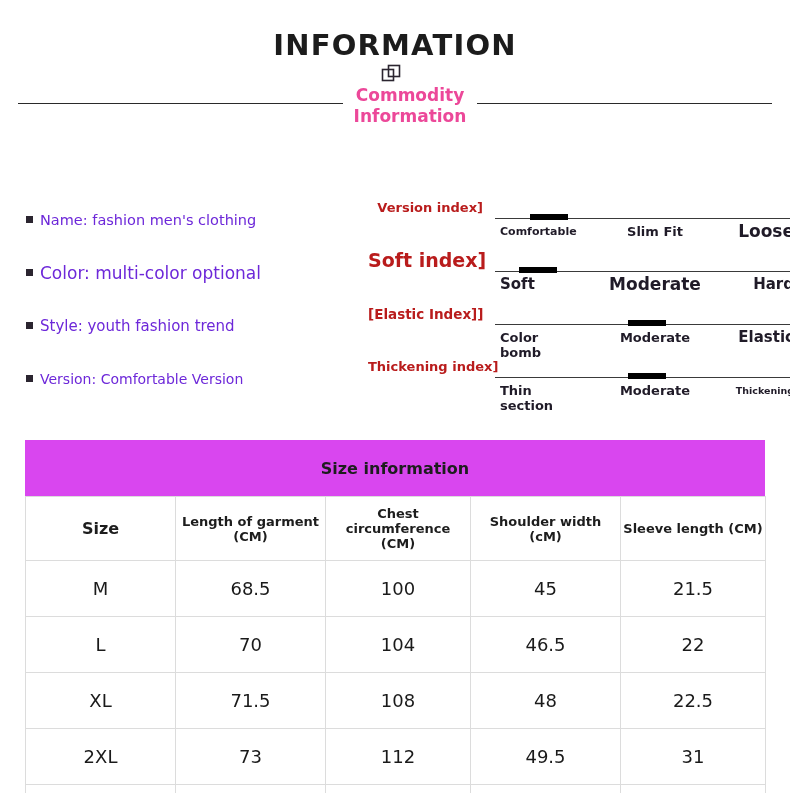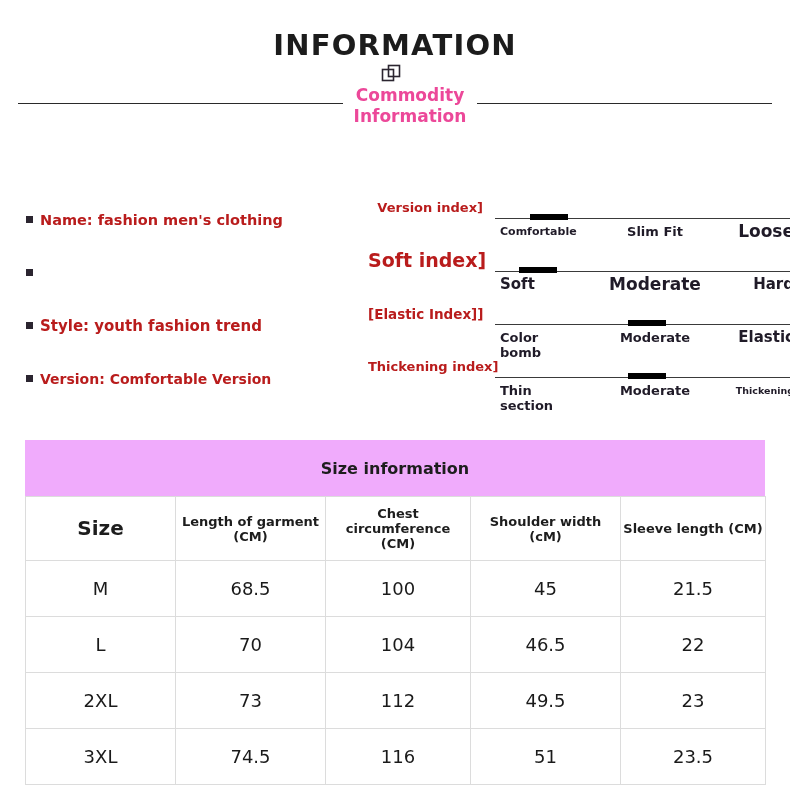--- a/index.html
+++ b/index.html
@@ -75,22 +75,22 @@
     height: 53px;
   }
   .feature-bullet {
     width: 7px;
     height: 7px;
     background: #2b2530;
     margin-right: 7px;
     flex: 0 0 auto;
   }
   .feature-label {
-    font-weight: 700;
-    color: #b91c1c;
+    font-weight: 400;
+    color: #6d28d9;
     font-family: "DejaVu Sans", sans-serif;
     white-space: nowrap;
   }
   .feature-row.f0 .feature-label { font-size: 14.5px; }
   .feature-row.f1 .feature-label { font-size: 17px; }
   .feature-row.f2 .feature-label { font-size: 15px; }
   .feature-row.f3 .feature-label { font-size: 14px; }
 
   
   .indices {
@@ -166,21 +166,21 @@
 
   
   .size-table {
     position: absolute;
     left: 25px;
     top: 440px;
     width: 740px;
   }
   .table-banner {
     height: 56px;
-    background: #f0abfc;
+    background: #d946ef;
     display: flex;
     align-items: center;
     justify-content: center;
     font-size: 16px;
     font-weight: 700;
     color: #1d1d1d;
     font-family: "DejaVu Sans", sans-serif;
   }
   table.size-grid {
     border-collapse: collapse;
@@ -195,21 +195,21 @@
   }
   table.size-grid th {
     height: 61px;
     font-size: 13px;
     font-weight: 700;
     line-height: 15px;
     color: #1d1d1d;
     font-family: "DejaVu Sans", sans-serif;
     background: #ffffff;
   }
-  table.size-grid th.col-size { font-size: 20px; }
+  table.size-grid th.col-size { font-size: 16px; }
   table.size-grid td {
     height: 53px;
     font-size: 18px;
     font-weight: 400;
     color: #1a1a1a;
     font-family: "DejaVu Sans", sans-serif;
     background: #ffffff;
   }
   col.c0 { width: 150px; }
   col.c1 { width: 150px; }
@@ -236,20 +236,21 @@
   <div>Information</div>
 </div>
 
 <div class="features">
   <div class="feature-row f0">
     <span class="feature-bullet"></span>
     <span class="feature-label">Name: fashion men's clothing</span>
   </div>
   <div class="feature-row f1">
     <span class="feature-bullet"></span>
+    <span class="feature-label">Color: multi-color optional</span>
   </div>
   <div class="feature-row f2">
     <span class="feature-bullet"></span>
     <span class="feature-label">Style: youth fashion trend</span>
   </div>
   <div class="feature-row f3">
     <span class="feature-bullet"></span>
     <span class="feature-label">Version: Comfortable Version</span>
   </div>
 </div>
@@ -338,25 +339,32 @@
         <td>21.5</td>
       </tr>
       <tr>
         <td>L</td>
         <td>70</td>
         <td>104</td>
         <td>46.5</td>
         <td>22</td>
       </tr>
       <tr>
+        <td>XL</td>
+        <td>71.5</td>
+        <td>108</td>
+        <td>48</td>
+        <td>22.5</td>
+      </tr>
+      <tr>
         <td>2XL</td>
         <td>73</td>
         <td>112</td>
         <td>49.5</td>
-        <td>23</td>
+        <td>31</td>
       </tr>
       <tr>
         <td>3XL</td>
         <td>74.5</td>
         <td>116</td>
         <td>51</td>
         <td>23.5</td>
       </tr>
     </tbody>
   </table>

